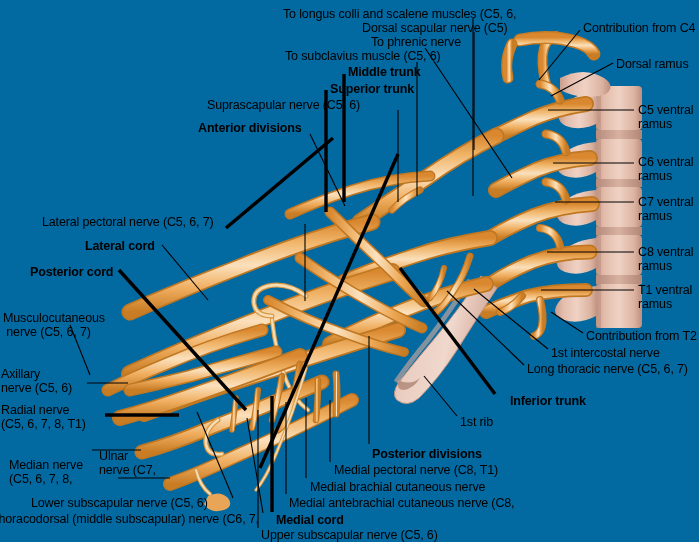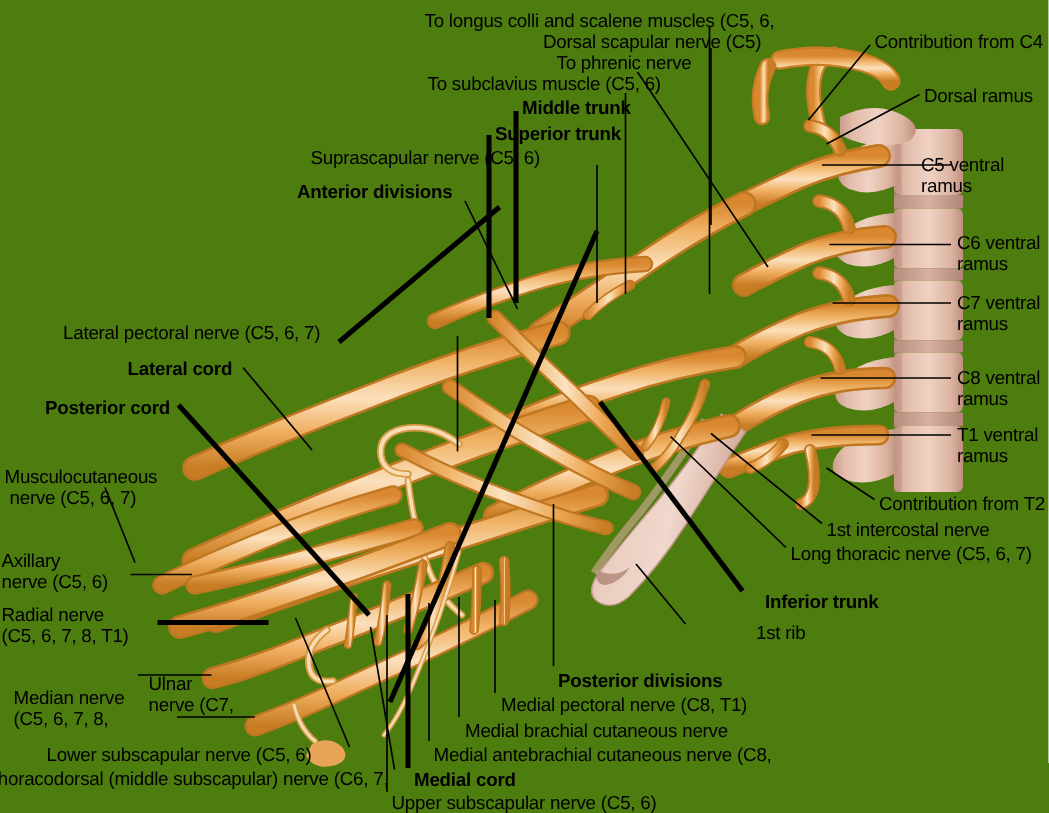--- a/index.html
+++ b/index.html
@@ -1,17 +1,17 @@
 <!DOCTYPE html>
 <html><head>
 <meta charset="utf-8">
 <style>
   html,body{margin:0;padding:0;background:#fff;}
   body{font-family:"Liberation Sans","DejaVu Sans",sans-serif;}
-  #stage{position:relative;width:699px;height:542px;background:#4d7c0f;overflow:hidden;}
+  #stage{position:relative;width:699px;height:542px;background:#0369a1;overflow:hidden;}
   #art{position:absolute;left:0;top:0;width:699px;height:542px;}
   .lbl{position:absolute;font-size:12.5px;line-height:13.5px;color:#000;white-space:pre;letter-spacing:-0.15px;}
   .lbl.b{font-weight:bold;}
   #overlay{position:absolute;left:0;top:0;width:699px;height:542px;pointer-events:none;}
 </style>
 </head>
 <body>
 
 <div id="stage">
 
@@ -261,35 +261,35 @@
       <div class="lbl" style="left: 283px; top: 8px;">To longus colli and scalene muscles (C5, 6,</div>
       <div class="lbl" style="left: 362px; top: 22px;">Dorsal scapular nerve (C5)</div>
       <div class="lbl" style="left: 371px; top: 36px;">To phrenic nerve</div>
       <div class="lbl" style="left: 285px; top: 50px;">To subclavius muscle (C5, 6)</div>
       <div class="lbl b" style="left: 348px; top: 66px;">Middle trunk</div>
       <div class="lbl b" style="left: 330px; top: 83px;">Superior trunk</div>
       <div class="lbl" style="left: 207px; top: 99px;">Suprascapular nerve (C5, 6)</div>
       <div class="lbl b" style="left: 198px; top: 122px;">Anterior divisions</div>
       <div class="lbl" style="left: 583px; top: 22px;">Contribution from C4</div>
       <div class="lbl" style="left: 616px; top: 58px;">Dorsal ramus</div>
-      <div class="lbl" style="left: 614px; top: 104px;">C5 ventral
+      <div class="lbl" style="left: 638px; top: 104px;">C5 ventral
 ramus</div>
       <div class="lbl" style="left: 638px; top: 156px;">C6 ventral
 ramus</div>
       <div class="lbl" style="left: 638px; top: 196px;">C7 ventral
 ramus</div>
       <div class="lbl" style="left: 638px; top: 246px;">C8 ventral
 ramus</div>
       <div class="lbl" style="left: 638px; top: 284px;">T1 ventral
 ramus</div>
       <div class="lbl" style="left: 586px; top: 330px;">Contribution from T2</div>
       <div class="lbl" style="left: 551px; top: 347px;">1st intercostal nerve</div>
       <div class="lbl" style="left: 527px; top: 363px;">Long thoracic nerve (C5, 6, 7)</div>
       <div class="lbl b" style="left: 498px; top: 395px; padding-left: 12px;">Inferior trunk</div>
-      <div class="lbl" style="left: 460px; top: 416px; margin-left: 44px;">1st rib</div>
+      <div class="lbl" style="left: 460px; top: 416px;">1st rib</div>
       <div class="lbl" style="left: 42px; top: 216px;">Lateral pectoral nerve (C5, 6, 7)</div>
       <div class="lbl b" style="left: 85px; top: 240px;">Lateral cord</div>
       <div class="lbl b" style="left: 30px; top: 266px;">Posterior cord</div>
       <div class="lbl" style="left: 3px; top: 312px;">Musculocutaneous
  nerve (C5, 6, 7)</div>
       <div class="lbl" style="left: 1px; top: 368px;">Axillary
 nerve (C5, 6)</div>
       <div class="lbl" style="left: 1px; top: 404px;">Radial nerve
 (C5, 6, 7, 8, T1)</div>
       <div class="lbl" style="left: 9px; top: 437px; margin-top: 22px;">Median nerve

